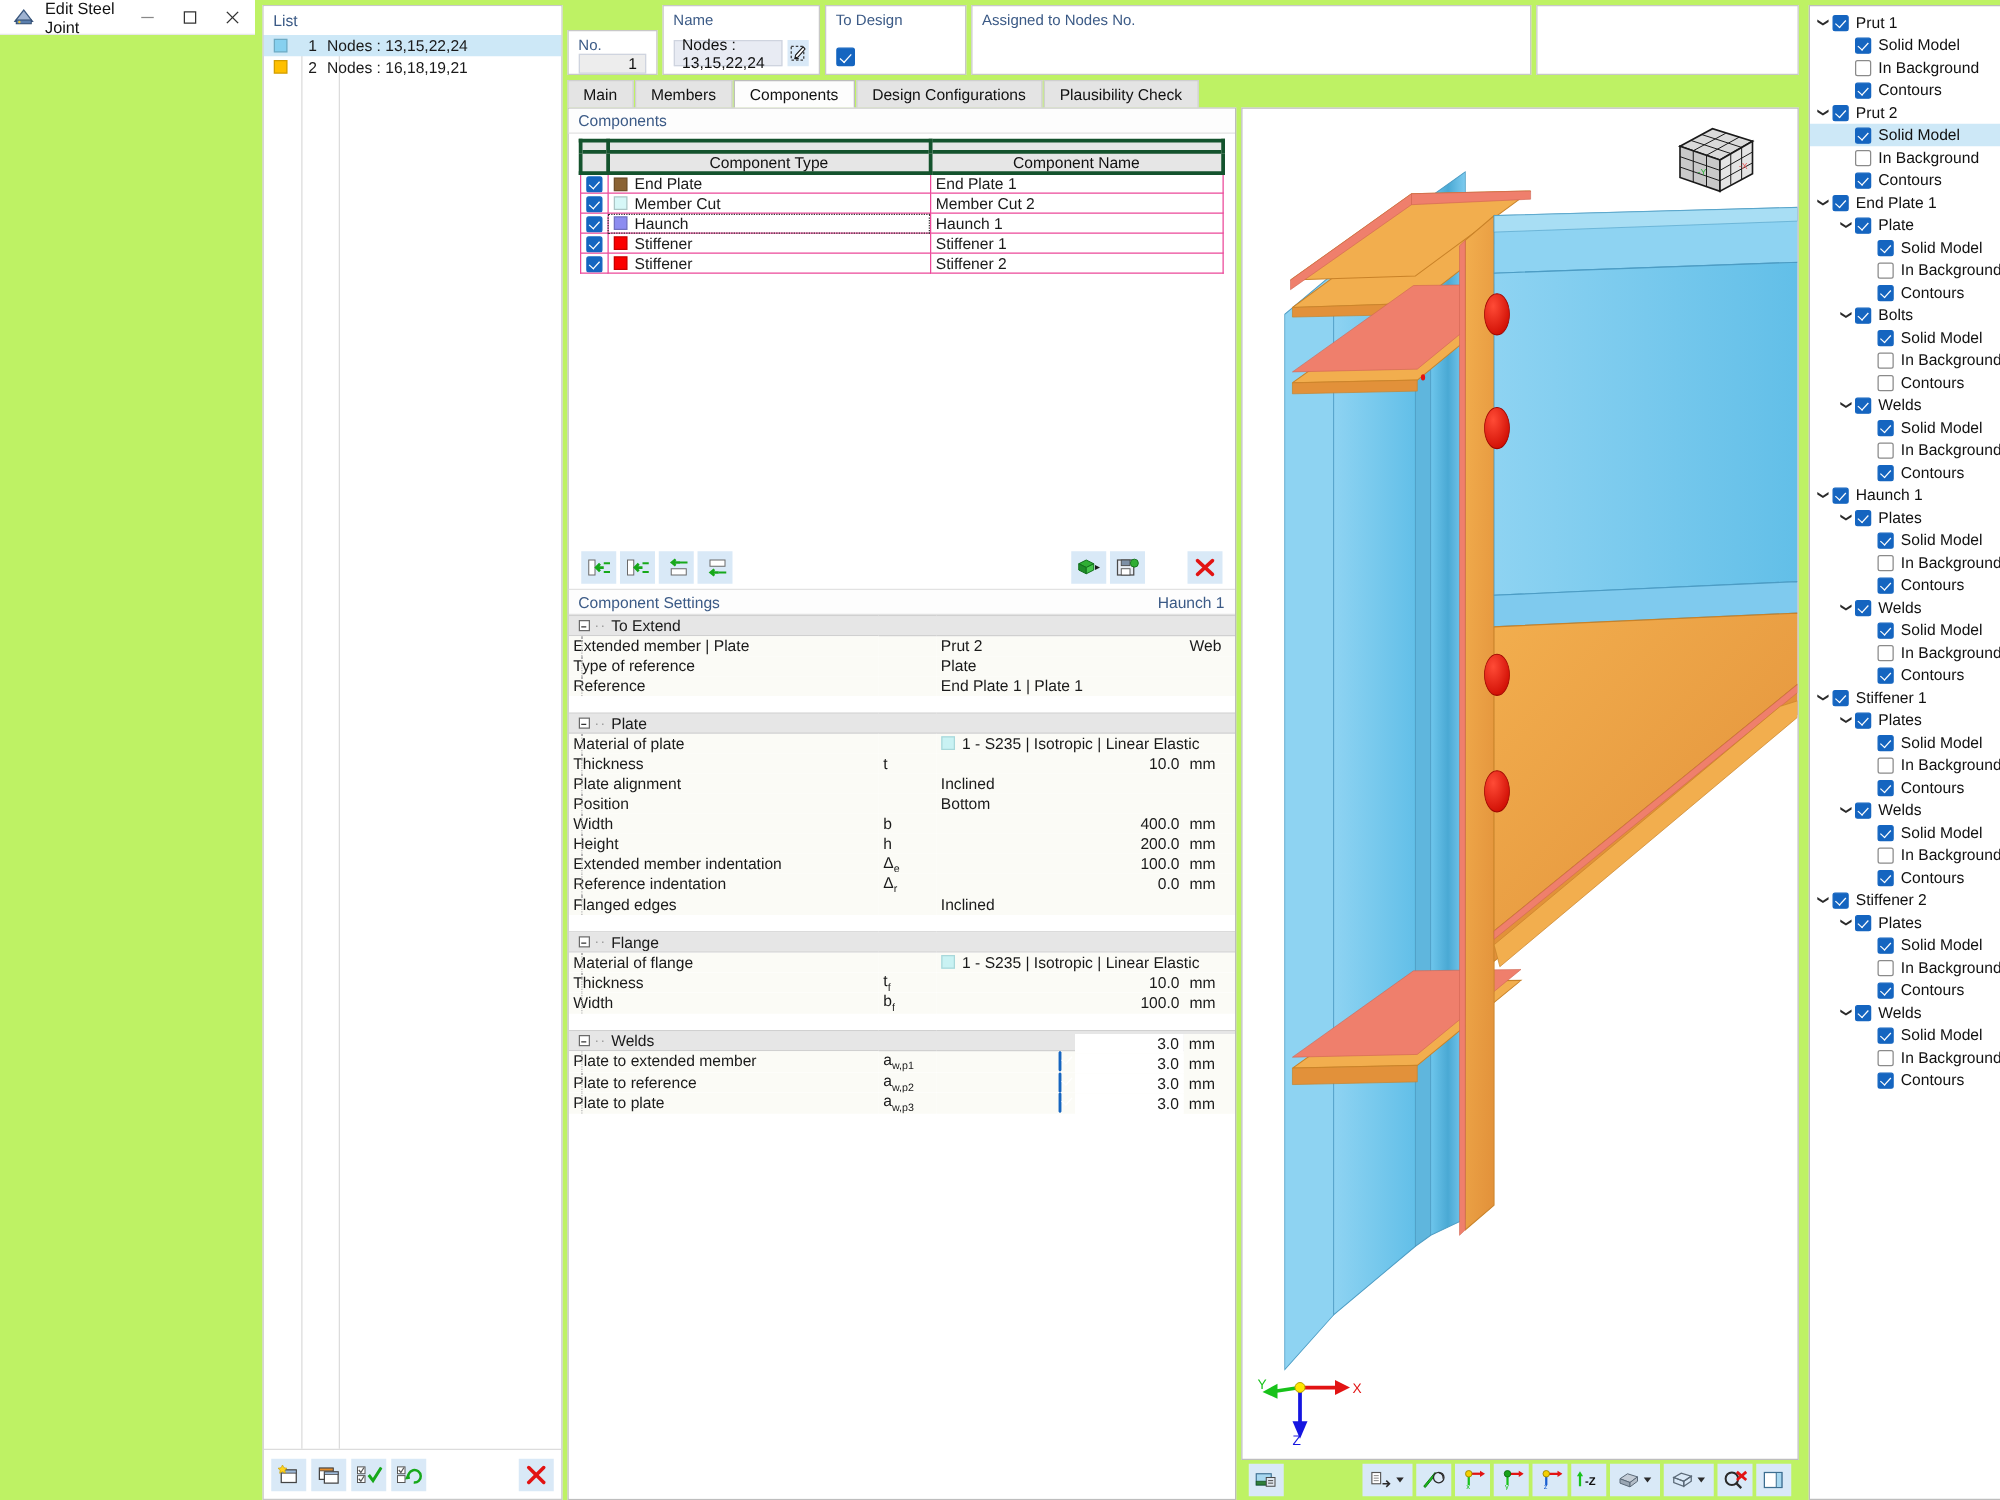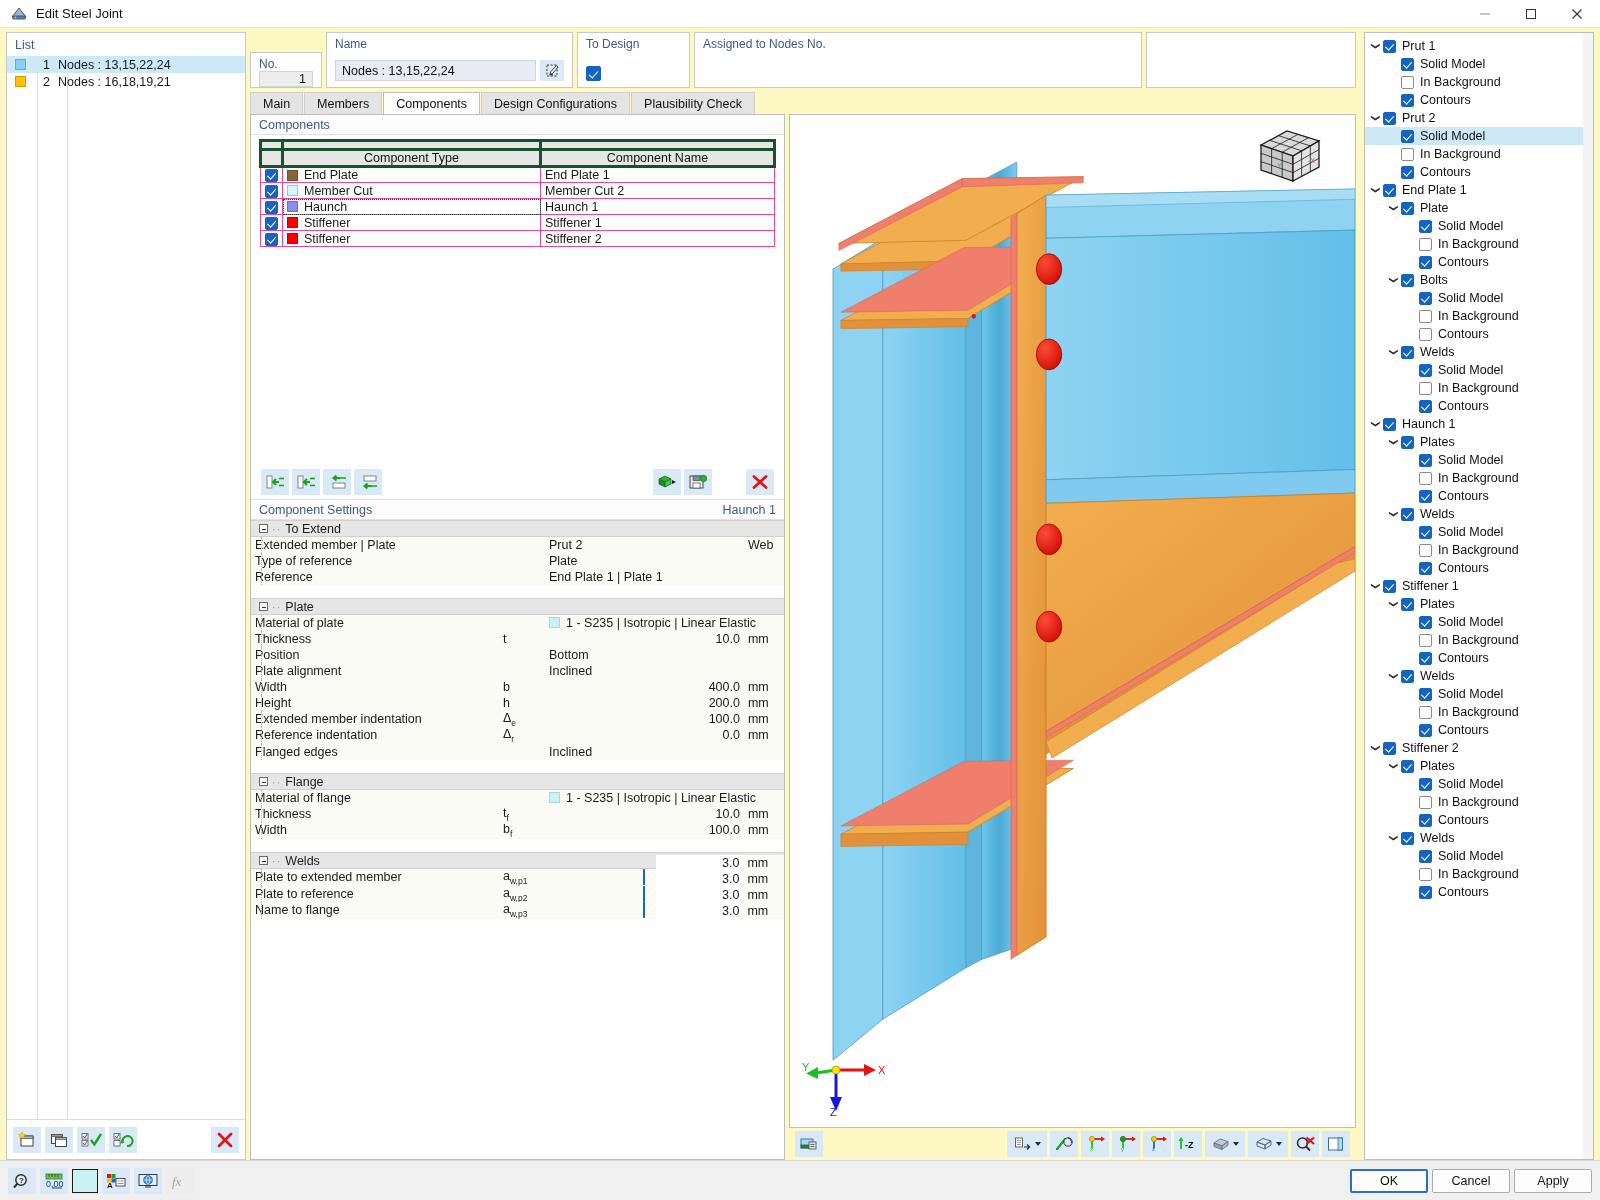--- a/index.html
+++ b/index.html
@@ -8,22 +8,22 @@
     width: 1600px; height: 1200px;
     overflow: hidden;
     font-family: "Liberation Sans", sans-serif;
     font-size: 12.5px;
     color: #1a1a1a;
     background: #ffffff;
   }
   .app {
     position: relative;
     width: 1600px; height: 1200px;
-    background: #fef9c3;
-    display: flex; flex-direction: column;
+    background: #bef264;
+    display: flex; flex-direction: row;
   }
 
   
   .titlebar {
     height: 28px; flex: 0 0 28px;
     background: #ffffff;
     display: flex; align-items: center;
     border-bottom: 1px solid #e8e8e8;
   }
   .title-icon { width: 18px; height: 18px; margin: 0 8px 0 10px; flex:0 0 18px; position: relative; }
@@ -617,28 +617,28 @@
                       </span>
                     </td>
                   </tr>
                   <tr>
                     <td class="p-name">Thickness</td>
                     <td class="p-sym">t</td>
                     <td class="p-num">10.0</td>
                     <td class="p-unit">mm</td>
                   </tr>
                   <tr>
+                    <td class="p-name">Plate alignment</td>
+                    <td class="p-sym"></td>
+                    <td class="p-val" colspan="2">Inclined</td>
+                  </tr>
+                  <tr>
                     <td class="p-name">Position</td>
                     <td class="p-sym"></td>
                     <td class="p-val" colspan="2">Bottom</td>
-                  </tr>
-                  <tr>
-                    <td class="p-name">Plate alignment</td>
-                    <td class="p-sym"></td>
-                    <td class="p-val" colspan="2">Inclined</td>
                   </tr>
                   <tr>
                     <td class="p-name">Width</td>
                     <td class="p-sym">b</td>
                     <td class="p-num">400.0</td>
                     <td class="p-unit">mm</td>
                   </tr>
                   <tr>
                     <td class="p-name">Height</td>
                     <td class="p-sym">h</td>
@@ -728,21 +728,21 @@
                     <td class="p-ck"><span class="cb"></span></td>
                     <td class="p-wicon">
                       <svg width="16" height="13" viewBox="0 0 16 13">
                         <path d="M8 2 L3.5 10 L12.5 10 Z" fill="none" stroke="#b08040" stroke-width="1.1"></path>
                         <line x1="1.5" y1="10.5" x2="14.5" y2="10.5" stroke="#6e6e6e" stroke-width="1.1"></line>
                         <line x1="8" y1="2" x2="8" y2="10" stroke="#6e6e6e" stroke-width="1"></line>
                       </svg>
                     </td>
                   </tr>
                   <tr>
-                    <td class="p-name">Name to flange</td>
+                    <td class="p-name">Plate to plate</td>
                     <td class="p-sym">a<sub>w,p3</sub></td>
                     <td class="p-ck"><span class="cb"></span></td>
                     <td class="p-wicon">
                       <svg width="16" height="13" viewBox="0 0 16 13">
                         <path d="M8 2 L3.5 10 L12.5 10 Z" fill="none" stroke="#b08040" stroke-width="1.1"></path>
                         <line x1="1.5" y1="10.5" x2="14.5" y2="10.5" stroke="#6e6e6e" stroke-width="1.1"></line>
                         <line x1="8" y1="2" x2="8" y2="10" stroke="#6e6e6e" stroke-width="1"></line>
                       </svg>
                     </td>
                   </tr>

